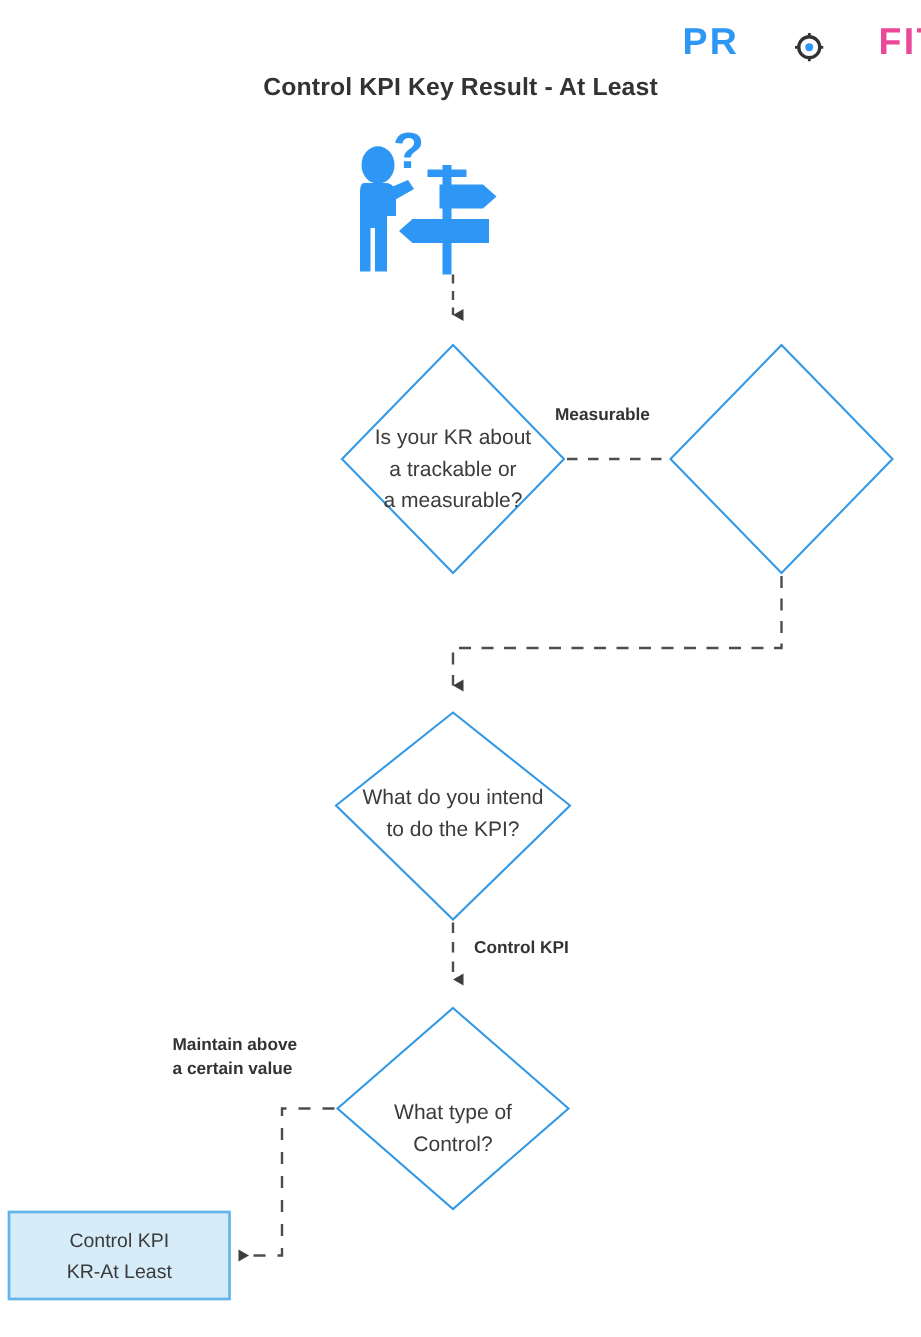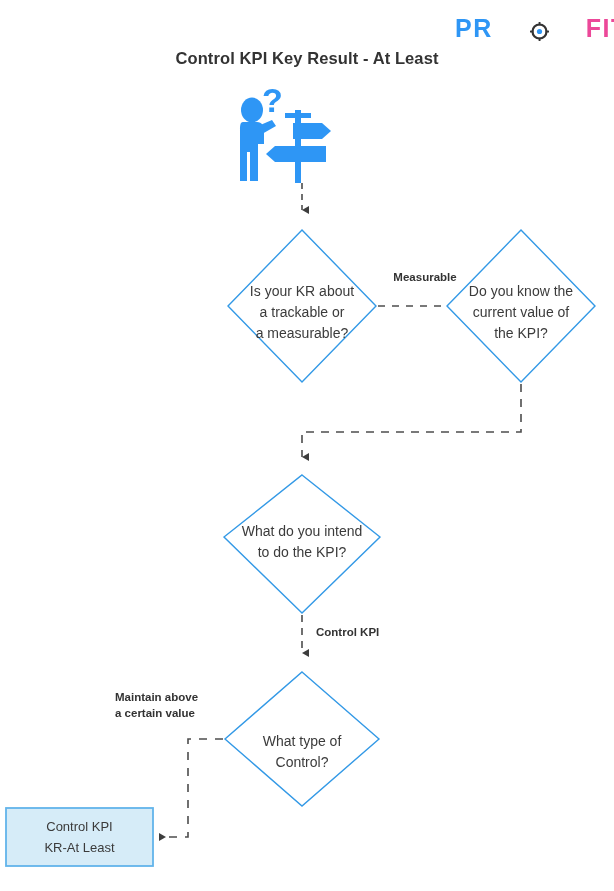--- a/index.html
+++ b/index.html
@@ -169,33 +169,30 @@
 
     <path d="M223,739 L188,739 L188,837 L160,837" stroke="#4d4d4d" stroke-width="1.6" fill="none" stroke-dasharray="8 8" marker-end="url(#arrowLeft)"></path>
 
     <rect x="6" y="808" width="147" height="58" fill="#d6ecf8" stroke="#62b4ea" stroke-width="1.8"></rect>
   </svg>
 
   <div class="node-text" style="left:232px; top:281px; width:140px;">Is your KR about
 a trackable or
 a measurable?</div>
 
-  <div class="node-text" style="left:451px; top:281px; width:140px;">Do you know the
-current value of
-the KPI?</div>
 
   <div class="node-text" style="left:232px; top:731px; width:140px;">What type of
 Control?</div>
 
   <div class="node-text" style="left:228px; top:521px; width:148px;">What do you intend
 to do the KPI?</div>
 
   <div id="result-box-text" style="left:6px; top:817px; width:147px;">Control KPI
 KR-At Least</div>
 
-  <div class="edge-label" style="left:370px; top:270px; text-align:center; width:110px;">Measurable</div>
+  <div class="edge-label" style="left:370px; top:270px; text-align:left; width:110px;">Measurable</div>
 
   <div class="edge-label" style="left:316px; top:625px; text-align:left; width:120px;">Control KPI</div>
 
   <div class="edge-label" style="left:115px; top:690px; text-align:left; width:150px;">Maintain above
 a certain value</div>
 
 </div>
 
 </body></html>

